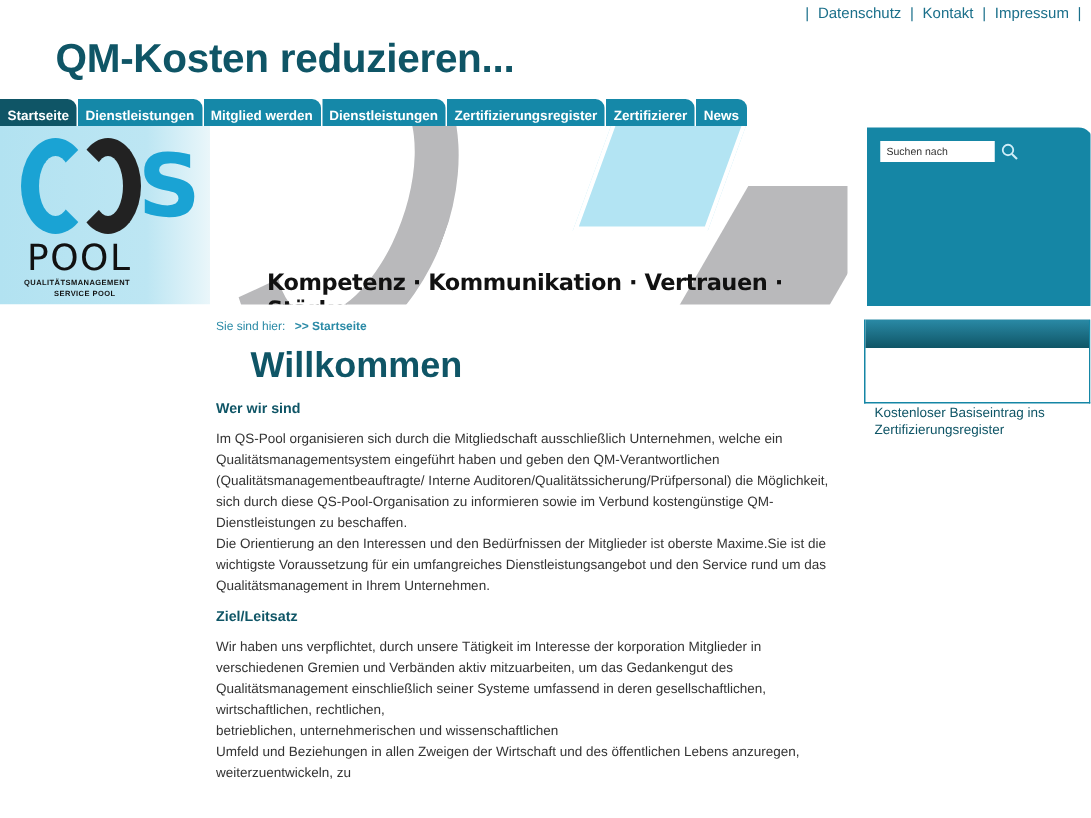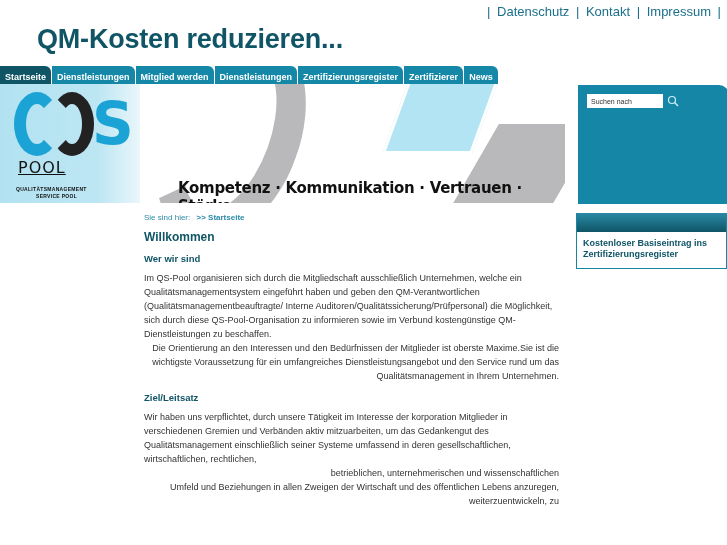--- a/index.html
+++ b/index.html
@@ -1,59 +1,59 @@
 <!DOCTYPE html>
 <html><head>
   <meta charset="utf-8">
   <style>
     * { box-sizing: border-box; margin: 0; padding: 0; }
     html, body { width: 727px; height: 545px; overflow: hidden; background: #ffffff; }
     body { font-family: "Liberation Sans", sans-serif; color: #333; position: relative; }
 
-    .toplinks { position: absolute; top: 4px; right: 3px; font-size: 13px; color: #1a6f8a; margin-left: 20px; }
+    .toplinks { position: absolute; top: 4px; right: 3px; font-size: 10px; color: #1a6f8a; margin-left: 20px; }
     .toplinks span { margin: 0 3px; }
     .toplinks a { color: #1a6f8a; text-decoration: none; }
 
     .site-title { position: absolute; left: 37px; top: 24px; font-size: 27px; font-weight: bold; color: #0f5566; letter-spacing: -0.2px; }
 
     .nav { position: absolute; left: 0; top: 66px; height: 18px; display: flex; }
     .nav .tab { height: 18px; padding: 2px 5px; margin-right: 1px; background: #1588a8; color: #fff; font-size: 9px; font-weight: bold; line-height: 18px; border-radius: 0 6px 0 0; white-space: nowrap; }
     .nav .tab.active { background: #0f5566; }
 
     .banner { position: absolute; left: 0; top: 84px; width: 565px; height: 119px; background: #fff; overflow: hidden; }
     .banner .logo-bg { position: absolute; left: 0; top: 0; width: 140px; height: 119px; background: linear-gradient(90deg, #b2e2f1 0%, #bde6f3 70%, #eaf6fa 100%); }
     .banner .shape1 { position: absolute; left: 160px; top: -60px; width: 140px; height: 220px; border-radius: 50%; border: 30px solid #b9b9bb; border-left-color: transparent; border-top-color: transparent; transform: rotate(20deg); }
     .banner .shape2 { position: absolute; left: 400px; top: -30px; width: 90px; height: 100px; background: #b3e4f3; border: 3px solid #fff; transform: skewX(-20deg); }
     .banner .shape3 { position: absolute; left: 470px; top: 40px; width: 100px; height: 100px; background: #b9b9bb; transform: skewX(-30deg); }
     .banner .tagline { position: absolute; left: 178px; top: 95px; font-size: 15px; font-weight: bold; color: #111; font-family: "DejaVu Sans", sans-serif; letter-spacing: -0.3px; }
 
     .logo { position: absolute; left: 14px; top: 8px; width: 112px; height: 110px; }
     .logo .q { position: absolute; left: 0; top: 0; width: 46px; height: 64px; border: 12px solid #1aa3d4; border-right-color: transparent; border-radius: 50%; }
     .logo .q2 { position: absolute; left: 36px; top: 0; width: 44px; height: 64px; border: 12px solid #222; border-left-color: transparent; border-radius: 50%; }
     .logo .s { position: absolute; left: 78px; top: 2px; width: 34px; height: 62px; font-size: 58px; font-weight: bold; color: #1aa3d4; line-height: 60px; font-family: "DejaVu Sans", sans-serif; }
-    .logo .pool { position: absolute; left: 4px; top: 66px; font-size: 16px; color: #111; letter-spacing: 1px; font-family: "DejaVu Sans", sans-serif; text-decoration: underline; }
+    .logo .pool { position: absolute; left: 4px; top: 66px; font-size: 24px; color: #111; letter-spacing: 1px; font-family: "DejaVu Sans", sans-serif; }
     .logo .sub1 { position: absolute; left: 2px; top: 94px; font-size: 5px; font-weight: bold; color: #111; letter-spacing: 0.3px; }
     .logo .sub2 { position: absolute; left: 22px; top: 101px; font-size: 5px; font-weight: bold; color: #111; letter-spacing: 0.3px; }
 
     .search-box { position: absolute; left: 578px; top: 85px; width: 151px; height: 119px; background: #1586a5; border-radius: 0 10px 0 0; }
     .search-box input { position: absolute; left: 9px; top: 9px; width: 76px; height: 14px; font-size: 7px; padding: 0 3px; border: 1px solid #fff; color: #333; font-family: "Liberation Sans", sans-serif; }
     .search-box .search-icon { position: absolute; left: 89px; top: 10px; width: 12px; height: 12px; }
 
     .promo { position: absolute; left: 576px; top: 213px; width: 151px; height: 56px; border: 1px solid #1586a5; border-top: none; }
     .promo .bar { height: 19px; background: linear-gradient(180deg, #2a8aa6 0%, #0f5566 100%); }
-    .promo .text { padding: 6px 6px; font-size: 9px; font-weight: bold; color: #0f5566; line-height: 11px; }
+    .promo .text { padding: 6px 6px; font-size: 9px; font-weight: normal; color: #0f5566; line-height: 11px; margin-top: 32px; }
 
     .content { position: absolute; left: 144px; top: 213px; width: 415px; }
     .breadcrumb { font-size: 8px; color: #2a8aa6; }
     .breadcrumb a { color: #2a8aa6; text-decoration: none; margin-left: 4px; font-weight: bold; }
-    h1 { font-size: 12px; color: #0f5566; font-weight: bold; margin-top: 8px; }
+    h1 { font-size: 24px; color: #0f5566; font-weight: bold; margin-top: 8px; margin-left: 23px; }
     h2 { font-size: 9.5px; color: #0f5566; font-weight: bold; margin-top: 9px; }
     p { font-size: 9px; line-height: 14px; color: #333; margin-top: 9px; }
     h2 + p { margin-top: 7px; }
-    p.cont { margin-top: 0; text-align: right; }
+    p.cont { margin-top: 0; }
   </style>
 </head>
 <body>
 
 <div class="toplinks">
   <span>|</span>
   <a href="#">Datenschutz</a>
   <span>|</span>
   <a href="#">Kontakt</a>
   <span>|</span>

